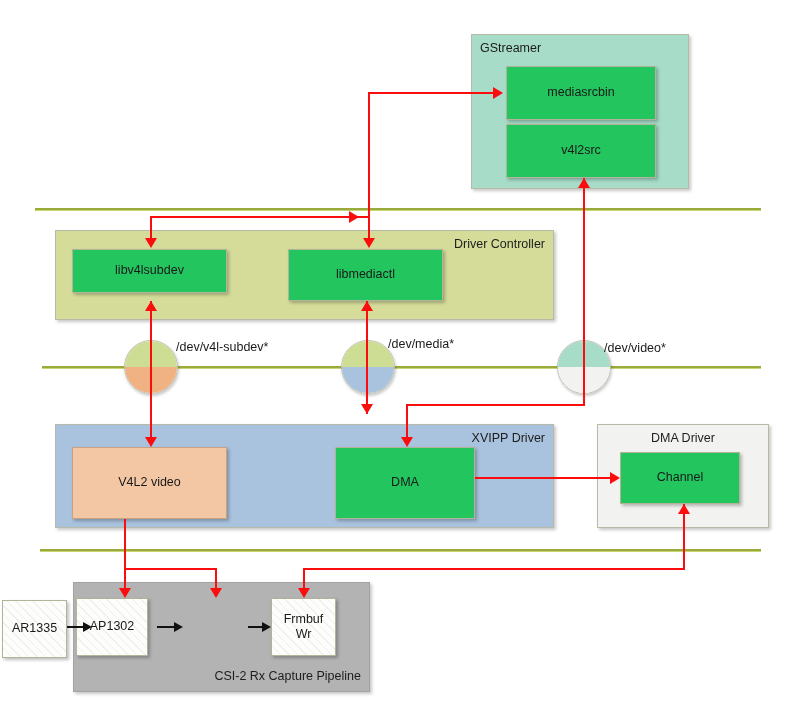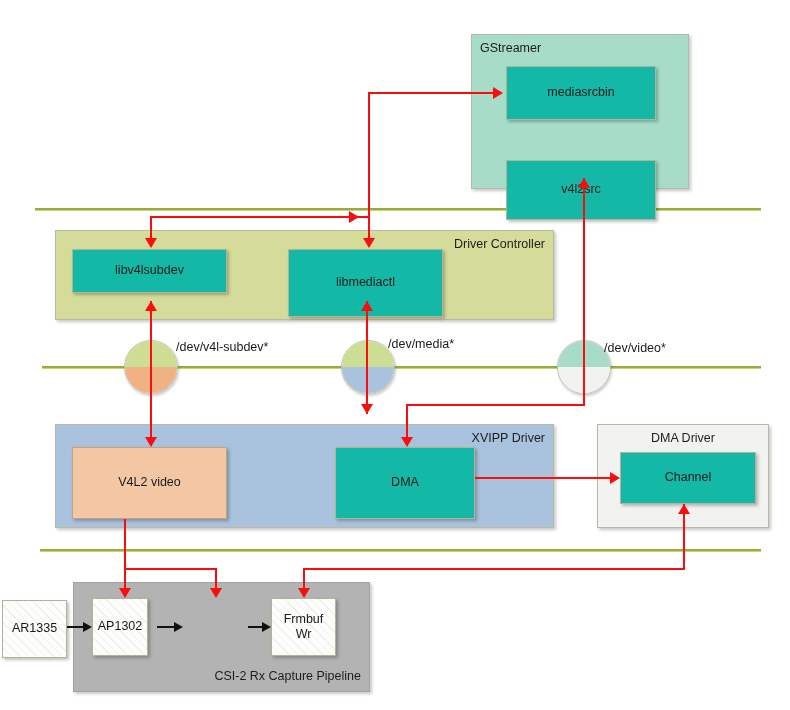--- a/index.html
+++ b/index.html
@@ -11,21 +11,21 @@
   }
   #stage{position:absolute;left:0;top:0;width:790px;height:710px;}
 
   
   .panel{position:absolute;box-sizing:border-box;
          border:1px solid #b9b9a8;
          box-shadow:2px 2px 3px rgba(0,0,0,.22);}
   .panel-title{position:absolute;white-space:nowrap;font-size:12.5px;color:#1d1d1d;}
 
   .node{position:absolute;box-sizing:border-box;
-        background:#14b8a6;border:1px solid #b3b39a;
+        background:#22c55e;border:1px solid #b3b39a;
         box-shadow:2px 2px 3px rgba(0,0,0,.25);
         display:flex;align-items:center;justify-content:center;
         text-align:center;line-height:1.22;font-size:12.5px;color:#1a1a1a;}
 
   
   .hatch{
     background-color:#fdfdfb;
     background-image:repeating-linear-gradient(45deg,
         rgba(0,0,0,0.055) 0px, rgba(0,0,0,0.055) 1px,
         rgba(0,0,0,0) 1px, rgba(0,0,0,0) 6px);
@@ -78,31 +78,31 @@
   <div class="rule" style="left:35px;top:208px;width:726px;"></div>
   <div class="rule" style="left:42px;top:366px;width:719px;"></div>
   <div class="rule" style="left:40px;top:549px;width:721px;"></div>
 
   <div class="panel gstreamer" style="left:471px;top:34px;width:218px;height:155px;">
     <div class="panel-title" style="left:8px;top:6px;">GStreamer</div>
   </div>
   <div class="node" style="left:506px;top:66px;width:150px;height:54px;">
     <span>mediasrcbin</span>
   </div>
-  <div class="node" style="left:506px;top:124px;width:150px;height:60px;margin-top:36px;">
+  <div class="node" style="left:506px;top:124px;width:150px;height:54px;">
     <span>v4l2src</span>
   </div>
 
   <div class="panel mediactrl" style="left:55px;top:230px;width:499px;height:90px;">
     <div class="panel-title" style="right:8px;top:6px;">Driver Controller</div>
   </div>
   <div class="node" style="left:72px;top:249px;width:155px;height:44px;">
     <span>libv4lsubdev</span>
   </div>
-  <div class="node" style="left:288px;top:249px;width:155px;height:68px;">
+  <div class="node" style="left:288px;top:249px;width:155px;height:52px;">
     <span>libmediactl</span>
   </div>
 
   <div class="dnode" style="left:124px;top:340px;">
     <div class="top" style="background: rgb(206, 221, 148);"></div>
     <div class="bot" style="background: rgb(240, 177, 131);"></div>
   </div>
   <div class="dlabel" style="left:176px;top:340px;">/dev/v4l-subdev*</div>
 
   <div class="dnode" style="left:341px;top:340px;">
@@ -123,32 +123,32 @@
   <div class="node v4l2subdev-box" style="left:72px;top:447px;width:155px;height:72px;">
     <span>V4L2 video</span>
   </div>
   <div class="node" style="left:335px;top:447px;width:140px;height:72px;">
     <span>DMA</span>
   </div>
 
   <div class="panel dmaengine" style="left:597px;top:424px;width:172px;height:104px;">
     <div class="panel-title" style="left:0;right:0;top:6px;text-align:center;">DMA Driver</div>
   </div>
-  <div class="node" style="left:620px;top:452px;width:136px;height:52px;">
+  <div class="node" style="left:620px;top:452px;width:120px;height:52px;">
     <span>Channel</span>
   </div>
 
   <div class="panel pipeline" style="left:73px;top:582px;width:297px;height:110px;">
     <div class="panel-title" style="right:8px;bottom:8px;">CSI-2 Rx Capture Pipeline</div>
   </div>
 
   <div class="node hatch" style="left:2px;top:600px;width:65px;height:58px;">
     <span>AR1335</span>
   </div>
-  <div class="node hatch" style="left:92px;top:598px;width:56px;height:58px;">
+  <div class="node hatch" style="left:76px;top:598px;width:72px;height:58px;">
     <span>AP1302</span>
   </div>
   <div class="node hatch" style="left:271px;top:598px;width:65px;height:58px;white-space:pre-line;">
     <span style="white-space:pre-line;">Frmbuf
 Wr</span>
   </div>
 
   <div class="rl h" style="left:368px;top:92px;width:125px;"></div>
   <div class="ah right" style="left:493px;top:87px;"></div>
 

